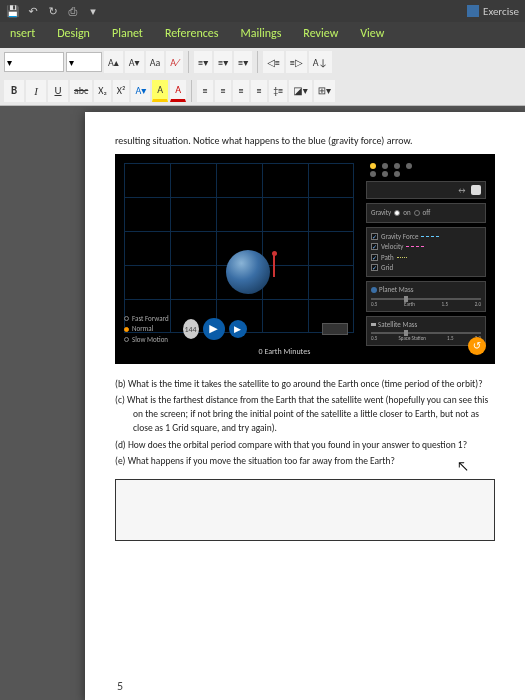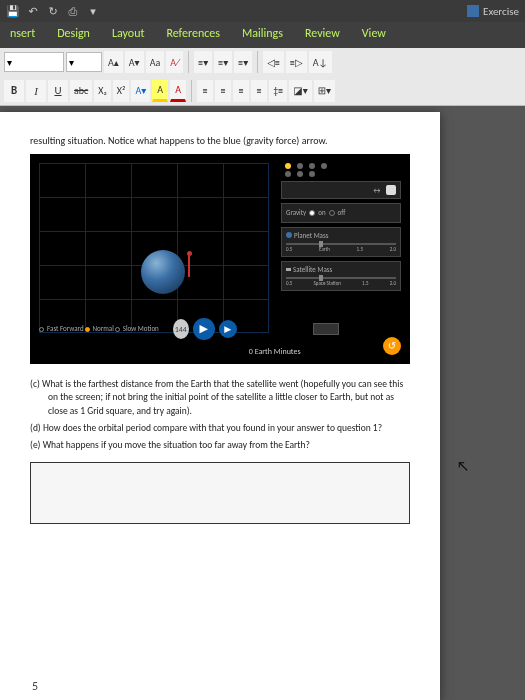--- a/index.html
+++ b/index.html
@@ -11,38 +11,38 @@
   .titlebar-right { margin-left: auto; display: flex; align-items: center; gap: 4px; }
   .exercise-icon { width: 12px; height: 12px; background: #3a6ea5; }
   .ribbon-tabs { background: #3f3f3f; height: 26px; display: flex; align-items: flex-start; gap: 18px; padding: 0 8px; color: #bef264; font-size: 12px; }
   .ribbon-tab { cursor: pointer; padding: 4px 2px; }
   .ribbon { background: #e8e8e8; height: 58px; border-bottom: 1px solid #bbb; display: flex; flex-direction: column; }
   .ribbon-row { display: flex; align-items: center; height: 29px; padding: 0 4px; gap: 2px; }
   .ribbon-sep { width: 1px; height: 22px; background: #c0c0c0; margin: 0 3px; }
   .ribbon-btn { min-width: 20px; height: 22px; padding: 0 3px; display: flex; align-items: center; justify-content: center; font-size: 11px; color: #333; border: 1px solid transparent; background: #f4f4f4; }
   .ribbon-btn.small { min-width: 16px; font-size: 10px; }
   .ribbon-combo { height: 20px; width: 60px; background: #fff; border: 1px solid #bbb; font-size: 10px; padding: 0 2px; display: flex; align-items: center; }
-  .page-area { flex: 1; background: #565656; display: flex; justify-content: flex-start; overflow: hidden; padding-top: 6px; }
+  .page-area { flex: 1; background: #565656; display: flex; justify-content: flex-end; overflow: hidden; padding-top: 6px; }
   .page { width: 440px; background: #fff; box-shadow: 0 2px 10px rgba(0,0,0,.5); padding: 22px 30px; color: #222; font-size: 10px; line-height: 1.35; position: relative; }
   .instr { font-size: 10px; margin-bottom: 6px; }
   .sim { width: 380px; height: 210px; background: #000; position: relative; border: 1px solid #000; margin-bottom: 14px; }
   .sim-grid { position: absolute; left: 8px; top: 8px; width: 230px; height: 170px; }
   .gridline { position: absolute; background: #0d2b4a; }
   .earth { position: absolute; width: 44px; height: 44px; border-radius: 50%; background: radial-gradient(circle at 35% 30%, #8ab4d6 0%, #3a6ea5 40%, #0e2a47 100%); left: 110px; top: 95px; }
   .sat { position: absolute; width: 5px; height: 5px; background: #c33; border-radius: 50%; left: 156px; top: 96px; }
   .arrow { position: absolute; width: 2px; height: 22px; background: #c33; left: 157px; top: 100px; }
   .sim-panel { position: absolute; right: 8px; top: 8px; width: 120px; color: #aaa; font-size: 7px; }
   .panel-box { background: #222; border: 1px solid #444; padding: 3px 4px; margin-bottom: 4px; }
   .panel-row { display: flex; align-items: center; gap: 3px; margin: 1px 0; }
   .panel-icons { display: flex; gap: 6px; margin-bottom: 4px; padding-left: 4px; }
   .panel-icons .dot { width: 6px; height: 6px; border-radius: 50%; background: #666; }
   .slider-track { height: 2px; background: #555; margin: 3px 0 1px; position: relative; }
   .slider-thumb { position: absolute; width: 4px; height: 6px; background: #888; top: -2px; }
   .sim-controls { position: absolute; left: 8px; bottom: 6px; display: flex; align-items: center; gap: 8px; color: #aaa; font-size: 7px; }
-  .speed-labels { display: flex; flex-direction: row; gap: 1px; }
+  .speed-labels { display: flex; flex-direction: column; gap: 1px; }
   .speed-row { display: flex; align-items: center; gap: 3px; }
   .speed-dot { width: 5px; height: 5px; border-radius: 50%; border: 1px solid #888; }
   .speed-dot.sel { background: #f90; border-color: #f90; }
   .play-group { display: flex; align-items: center; gap: 4px; margin-left: 6px; }
   .step-btn { width: 16px; height: 20px; border-radius: 50%; background: #ccc; color: #444; display: flex; align-items: center; justify-content: center; font-size: 8px; }
   .play-btn { width: 22px; height: 22px; border-radius: 50%; background: #0a5ca8; color: #fff; display: flex; align-items: center; justify-content: center; font-size: 11px; }
   .time-label { color: #ccc; font-size: 8px; margin-left: 4px; margin-top: 44px; }
   .counter-box { width: 26px; height: 12px; background: #333; border: 1px solid #555; margin-left: 4px; }
   .reset-btn { position: absolute; right: 8px; bottom: 8px; width: 18px; height: 18px; border-radius: 50%; background: #f90; display: flex; align-items: center; justify-content: center; color: #fff; font-size: 10px; }
   .qhead { font-weight: bold; font-size: 14px; margin: 10px 0 8px; }
@@ -74,21 +74,21 @@
     </div>
     <div class="titlebar-right">
       <span class="exercise-icon"></span>
       <span>Exercise</span>
     </div>
   </div>
 
   <div class="ribbon-tabs">
     <span class="ribbon-tab">nsert</span>
     <span class="ribbon-tab">Design</span>
-    <span class="ribbon-tab">Layout</span>
+    <span class="ribbon-tab">Planet</span>
     <span class="ribbon-tab">References</span>
     <span class="ribbon-tab">Mailings</span>
     <span class="ribbon-tab">Review</span>
     <span class="ribbon-tab">View</span>
   </div>
 
   <div class="ribbon">
     <div class="ribbon-row">
       <div class="ribbon-combo">
           <span>▾</span>
@@ -174,20 +174,41 @@
           <div class="panel-box">
             <div class="panel-row">
               <span>Gravity</span>
               <span class="radio on"></span>
               <span>on</span>
               <span class="radio"></span>
               <span>off</span>
             </div>
           </div>
           <div class="panel-box">
+            <div class="panel-row">
+                <span class="chk on"></span>
+                <span>Gravity Force</span>
+                <span class="dash-line"></span>
+              </div>
+            <div class="panel-row">
+                <span class="chk on"></span>
+                <span>Velocity</span>
+                <span class="dash-line pink"></span>
+              </div>
+            <div class="panel-row">
+                <span class="chk on"></span>
+                <span>Path</span>
+                <span class="dash-line yel" style="width:10px"></span>
+              </div>
+            <div class="panel-row">
+                <span class="chk on"></span>
+                <span>Grid</span>
+              </div>
+          </div>
+          <div class="panel-box">
             <div style="display:flex;align-items:center;gap:2px">
                 <span style="width:6px;height:6px;border-radius:50%;background:#3a6ea5"></span>
                 <span>Planet Mass</span>
               </div>
             <div class="slider-track">
                 <div class="slider-thumb" style="left:30%"></div>
               </div>
             <div style="display:flex;justify-content:space-between;font-size:5px">
               <span>0.5</span>
               <span>Earth</span>
@@ -232,20 +253,21 @@
             <span class="play-btn">▶</span>
             <span class="play-btn" style="width:18px;height:18px;font-size:9px">▶</span>
           </div>
           <span class="time-label">0 Earth Minutes</span>
           <span class="counter-box"></span>
         </div>
         <span class="reset-btn">↺</span>
       </div>
 
       <div class="qlist">
+        <div class="qitem">(b) What is the time it takes the satellite to go around the Earth once (time period of the orbit)?</div>
         <div class="qitem">(c) What is the farthest distance from the Earth that the satellite went (hopefully you can see this on the screen; if not bring the initial point of the satellite a little closer to Earth, but not as close as 1 Grid square, and try again).</div>
         <div class="qitem">(d) How does the orbital period compare with that you found in your answer to question 1?</div>
         <div class="qitem">(e) What happens if you move the situation too far away from the Earth?</div>
       </div>
 
       <div class="answer-box"></div>
 
       <div class="page-num">5</div>
     </div>
   </div>

